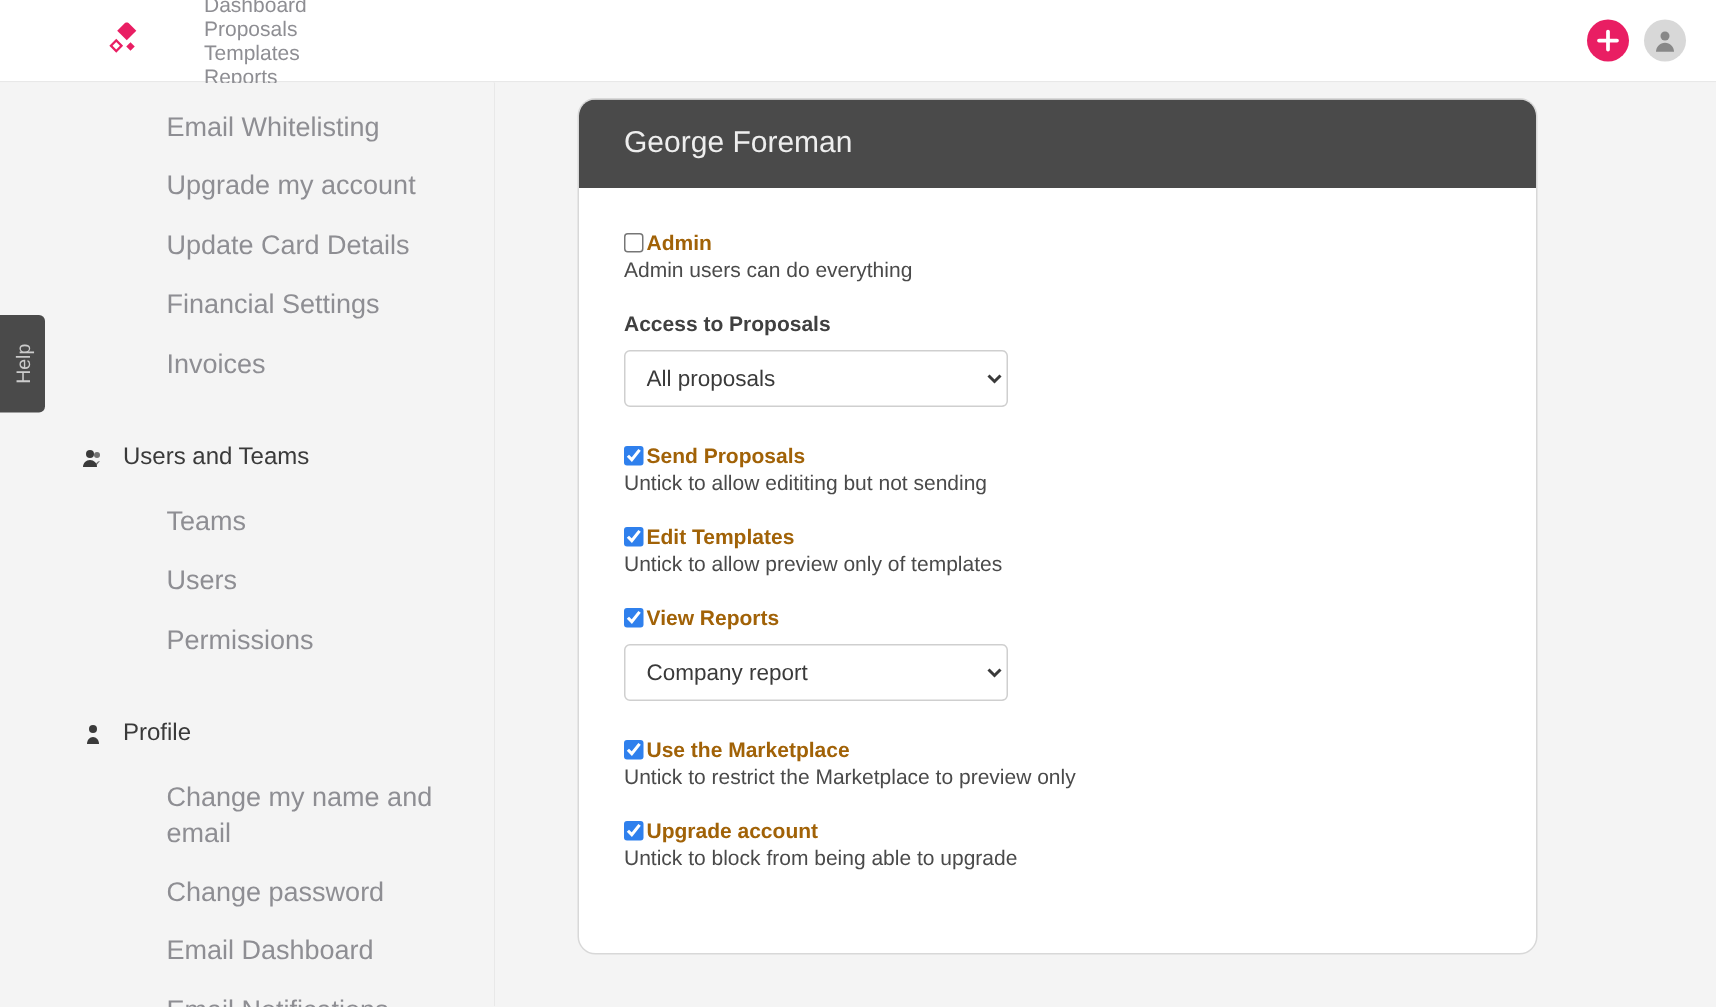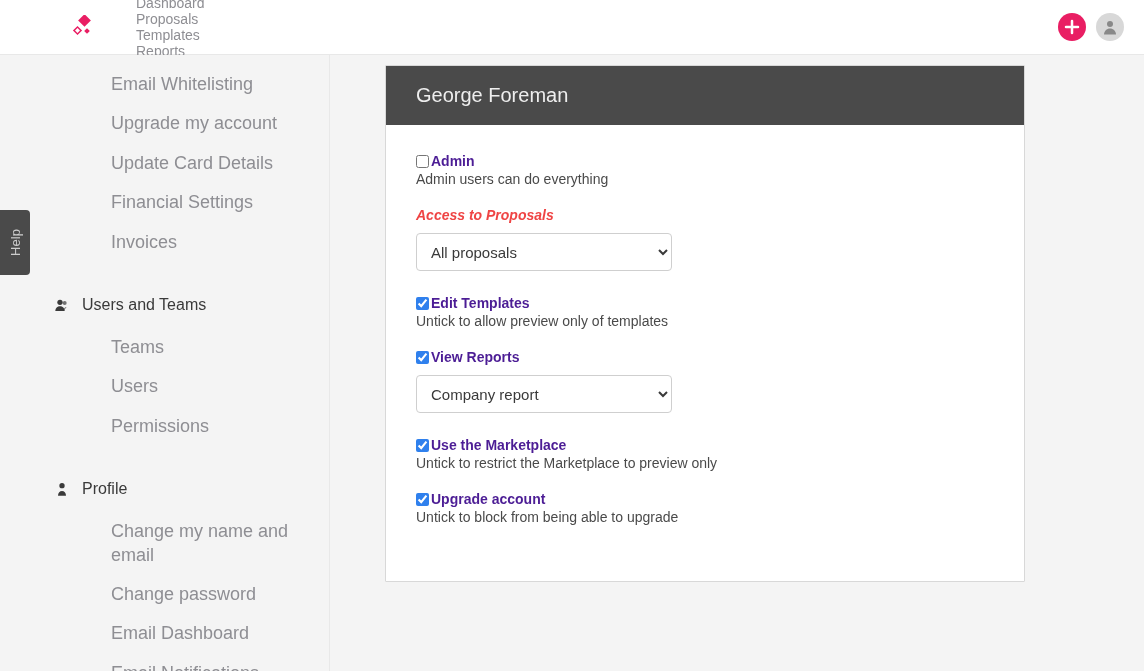--- a/index.html
+++ b/index.html
@@ -146,21 +146,21 @@
     }
     .main {
       flex: 1;
       background: #f4f4f4;
       padding: 10px 60px 40px 55px;
       overflow-y: auto;
     }
     .card {
       background: #fff;
       border: 1px solid #d8d8d8;
-      border-radius: 1px;
+      border-radius: 12px;
       overflow: hidden;
       max-width: 640px;
     }
     .card-header {
       background: #4a4a4a;
       color: #eee;
       padding: 18px 30px;
       font-size: 20px;
       font-weight: 400;
     }
@@ -170,21 +170,21 @@
     .perm-row {
       margin-bottom: 20px;
     }
     .perm-label-row {
       display: flex;
       align-items: center;
       gap: 2px;
     }
     .perm-label {
       font-weight: 600;
-      color: #4c1d95;
+      color: #a16207;
       font-size: 14px;
     }
     .perm-desc {
       color: #4a4a4a;
       font-size: 14px;
       margin-top: 2px;
     }
     .perm-select {
       margin-top: 10px;
       width: 256px;
@@ -196,24 +196,23 @@
       color: #3a3a3a;
       background: #fff;
     }
     input[type="checkbox"] {
       accent-color: #2f80ed;
       width: 13px;
       height: 13px;
     }
     .section-label {
       font-weight: 600;
-      color: #ef4444;
+      color: #404040;
       font-size: 14px;
       margin-bottom: 0;
-      font-style: italic;
     }
     .select-block {
       margin-bottom: 24px;
     }
   </style>
 </head>
 <body>
 
 <div class="topnav">
   <div class="logo">
@@ -299,20 +298,27 @@
           <div class="perm-desc">Admin users can do everything</div>
         </div>
 
         <div class="select-block">
           <div class="section-label">Access to Proposals</div>
           <select class="perm-select">
             <option>All proposals</option>
           </select>
         </div>
 
+        <div class="perm-row">
+          <div class="perm-label-row">
+            <input type="checkbox" checked="" style="">
+            <span class="perm-label">Send Proposals</span>
+          </div>
+          <div class="perm-desc">Untick to allow edititing but not sending</div>
+        </div>
 
         <div class="perm-row">
           <div class="perm-label-row">
             <input type="checkbox" checked="" style="">
             <span class="perm-label">Edit Templates</span>
           </div>
           <div class="perm-desc">Untick to allow preview only of templates</div>
         </div>
 
         <div class="select-block">

